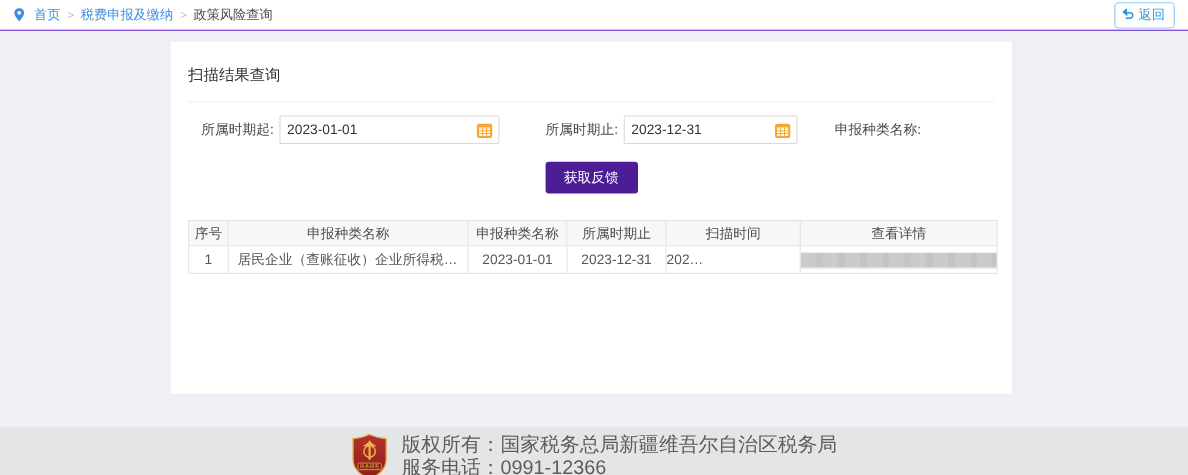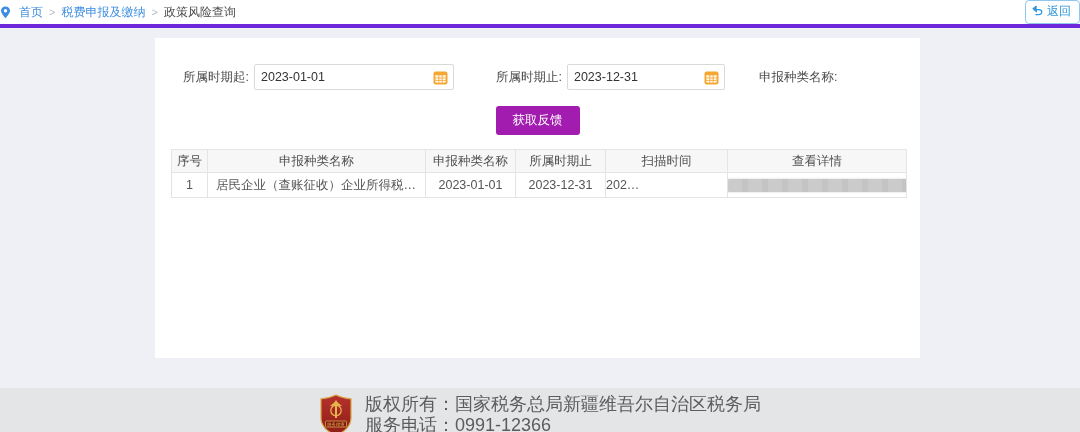--- a/index.html
+++ b/index.html
@@ -1,21 +1,21 @@
 <!DOCTYPE html>
 <html><head>
 <meta charset="utf-8">
 <style>
   * { margin:0; padding:0; box-sizing:border-box; }
   html,body { width:1080px; height:432px; overflow:hidden; }
   body { font-family:"Liberation Sans","DejaVu Sans",sans-serif; background:#eef0f5; font-size:12px; color:#333; }
 
   
-  .topbar { height:28px; background:#ffffff; border-bottom:4px solid #6d28d9;
-            display:flex; align-items:center; justify-content:space-between; padding:0 0; }
+  .topbar { height:28px; background:#ffffff; border-bottom:1px solid #6d28d9;
+            display:flex; align-items:center; justify-content:space-between; padding:0 12px; }
   .breadcrumb { display:flex; align-items:center; gap:6px; font-size:12px; }
   .crumb-link { color:#3d8ee0; cursor:pointer; text-decoration:none; }
   .crumb-current { color:#4a4a4a; }
   .crumb-sep { color:#b8bcc4; font-size:11px; }
   .pin-icon { display:inline-flex; margin-right:2px; }
   .back-btn { display:inline-flex; align-items:center; gap:3px; background:#fff;
               border:1px solid #8fc7ef; color:#2e96dc; border-radius:4px;
               font-size:12px; padding:2px 8px 3px 6px; cursor:pointer;
               font-family:inherit; }
   .back-icon { font-size:12px; line-height:1; color:#2e96dc; }
@@ -37,25 +37,25 @@
   .cal-icon { width:15px; height:15px; margin-right:5px; flex:0 0 auto; }
   .gap1 { width:30px; } .gap2 { width:22px; }
 
   .select-box { display:flex; align-items:center; background:#eceef1; border-radius:2px;
                 height:26px; padding:0 6px 0 8px; cursor:pointer; }
   .select-value { color:#6e6e73; font-size:12px; white-space:nowrap; }
   .select-clear { color:#8b8b90; font-size:11px; margin:0 6px 0 10px; cursor:pointer; }
   .select-caret { color:#55565c; font-size:9px; cursor:pointer; }
 
   .btn-row { display:flex; justify-content:center; margin-top:16px; }
-  .primary-btn { background:#a21caf; color:#fff; border:none; border-radius:3px;
+  .primary-btn { background:#4c1d95; color:#fff; border:none; border-radius:3px;
                  font-size:12.5px; padding:6px 17px; cursor:pointer; font-family:inherit; }
 
   
-  .result-table { border-collapse:collapse; margin-top:14px; width:735px; table-layout:fixed; }
+  .result-table { border-collapse:collapse; margin-top:24px; width:735px; table-layout:fixed; }
   .result-table th, .result-table td { border:1px solid #e4e4e4; font-weight:normal;
         font-size:12.5px; color:#555; text-align:center; overflow:hidden;
         white-space:nowrap; text-overflow:ellipsis; }
   .result-table th { background:#f7f7f8; height:23px; color:#4f4f4f; }
   .result-table td { height:25px; background:#fff; }
   .cell-name { text-align:left !important; padding:0 8px; }
   .redact { display:inline-block; vertical-align:middle; background:#cacaca;
             box-shadow:0 0 2px #cacaca; border-radius:1px; position:relative; }
   .redact.time { width:86px; height:12px; margin:0 1px; }
   .redact.link { width:205px; height:13px; margin-right:2px;
@@ -88,20 +88,21 @@
           <path d="M4.2 1.2 L1.2 3.8 L4.2 6.4 L4.2 4.6 L6.8 4.6 C8.5 4.6 9.8 5.6 9.8 7.1 C9.8 8.6 8.5 9.6 6.8 9.6 L3.4 9.6" fill="none" stroke="#2e96dc" stroke-width="1.2"></path>
           <path d="M4.6 0.6 L0.8 3.8 L4.6 7 Z" fill="#2e96dc"></path>
         </svg>
     </span>
     <span>返回</span>
   </button>
 </div>
 
 <div class="content">
   <div class="panel">
+    <div class="panel-title">扫描结果查询</div>
 
     <div class="form-row">
       <div class="field">
         <span class="field-label">所属时期起:</span>
         <span class="date-box start">
           <input type="text" value="2023-01-01" style="">
           <span class="cal-icon">
             <svg width="15" height="15" viewBox="0 0 15 15">
                 <rect x="0.5" y="1.5" width="14" height="13" rx="2" fill="#f5a733"></rect>
                 <rect x="2.5" y="5" width="10" height="7.5" fill="#fff"></rect>

